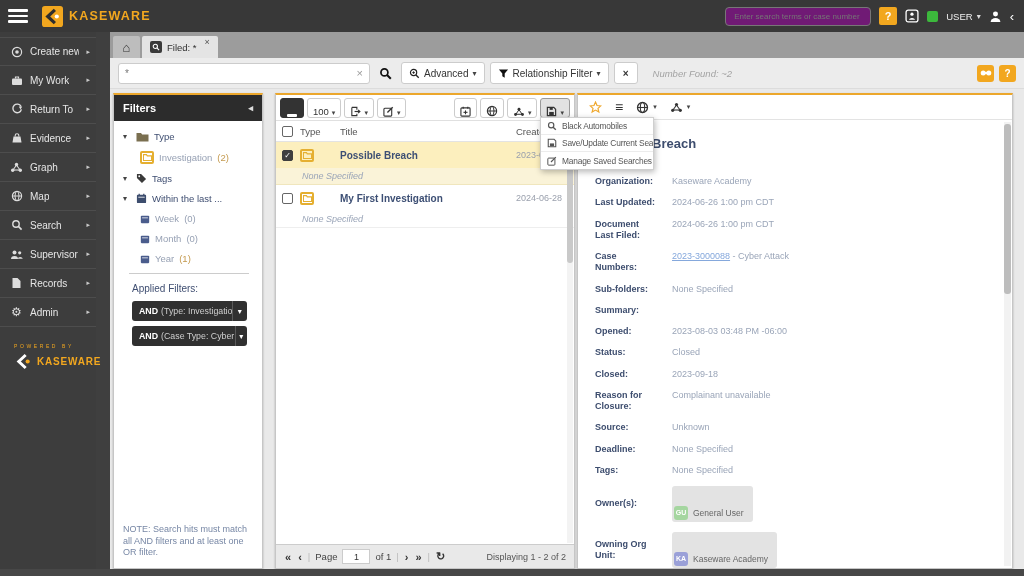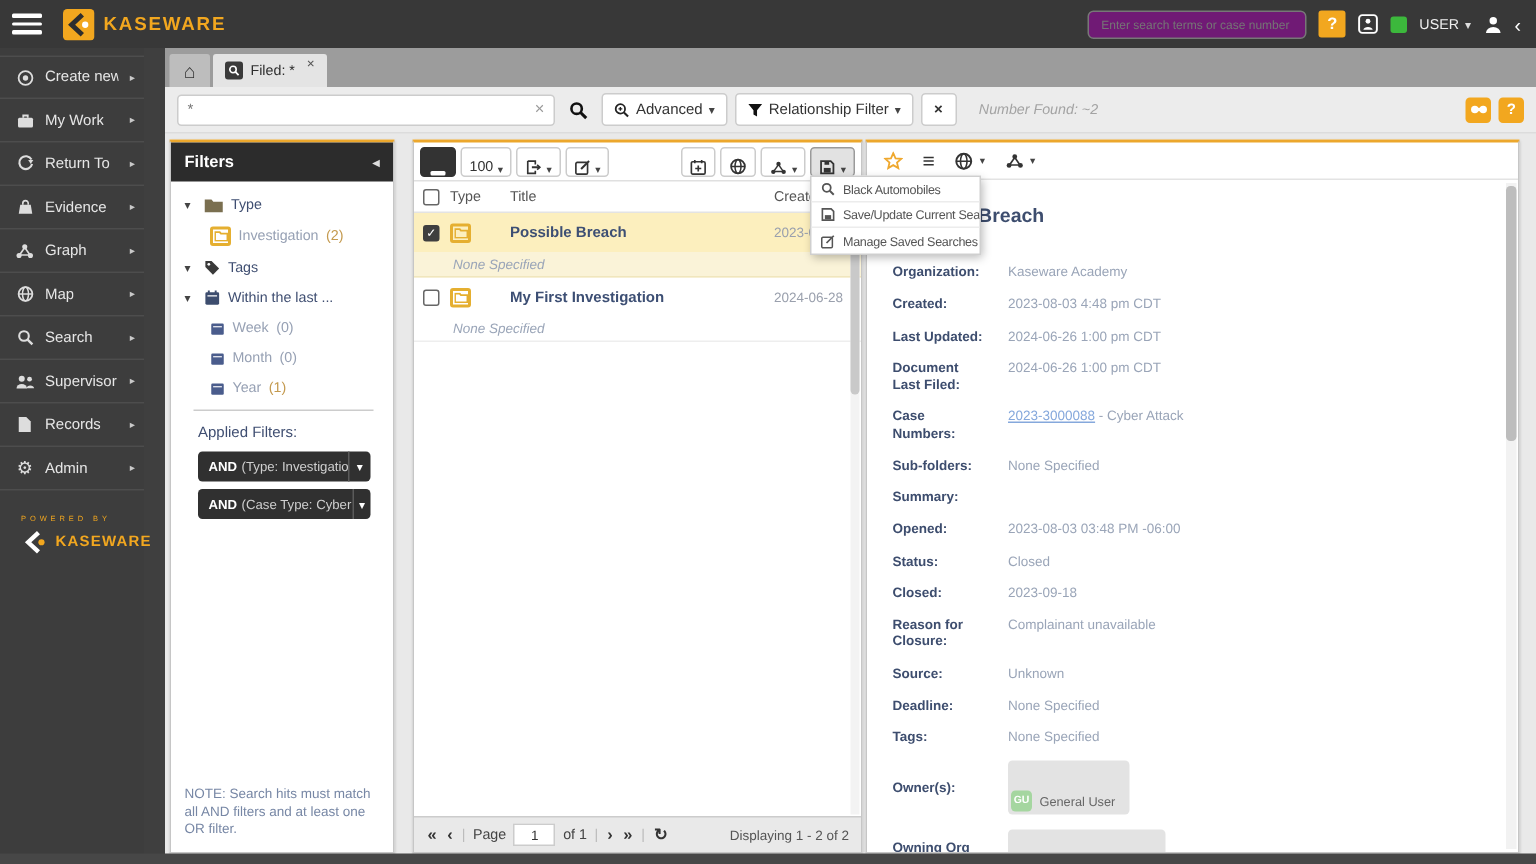--- a/index.html
+++ b/index.html
@@ -643,24 +643,20 @@
 
       <div class="dbody">
         <div class="dtitle">Possible Breach</div>
         <div class="dsub">Investigation</div>
 
         <div class="frow">
             <span class="flabel">Organization:</span>
             <span class="fvalue">Kaseware Academy</span>
           </div>
         <div class="frow">
-            <span class="flabel">Created:</span>
-            <span class="fvalue">2023-08-03 4:48 pm CDT</span>
-          </div>
-        <div class="frow">
             <span class="flabel">Last Updated:</span>
             <span class="fvalue">2024-06-26 1:00 pm CDT</span>
           </div>
         <div class="frow">
             <span class="flabel">Document Last Filed:</span>
             <span class="fvalue">2024-06-26 1:00 pm CDT</span>
           </div>
         <div class="frow">
           <span class="flabel">Case Numbers:</span>
           <span class="fvalue"><a href="#">2023-3000088</a><span> - Cyber Attack</span></span>

